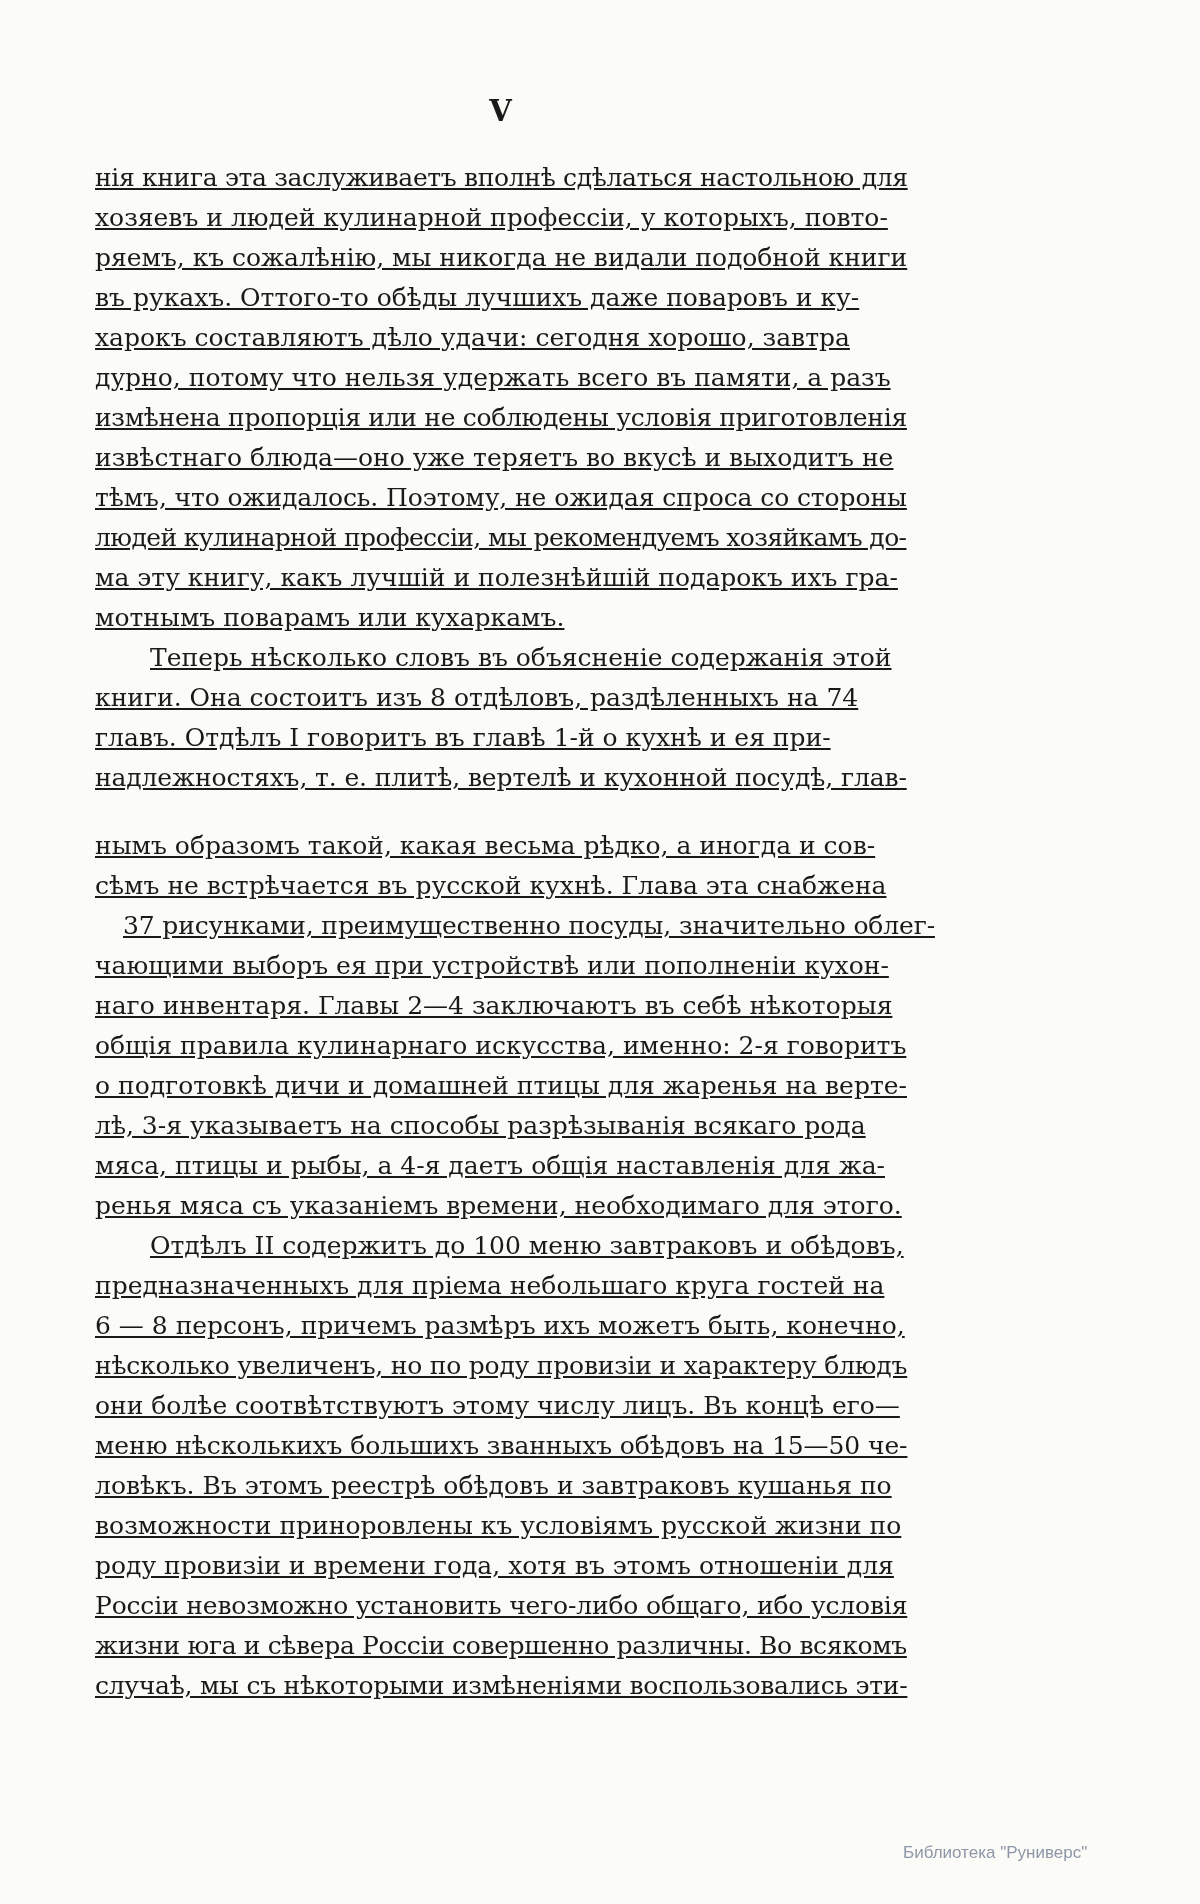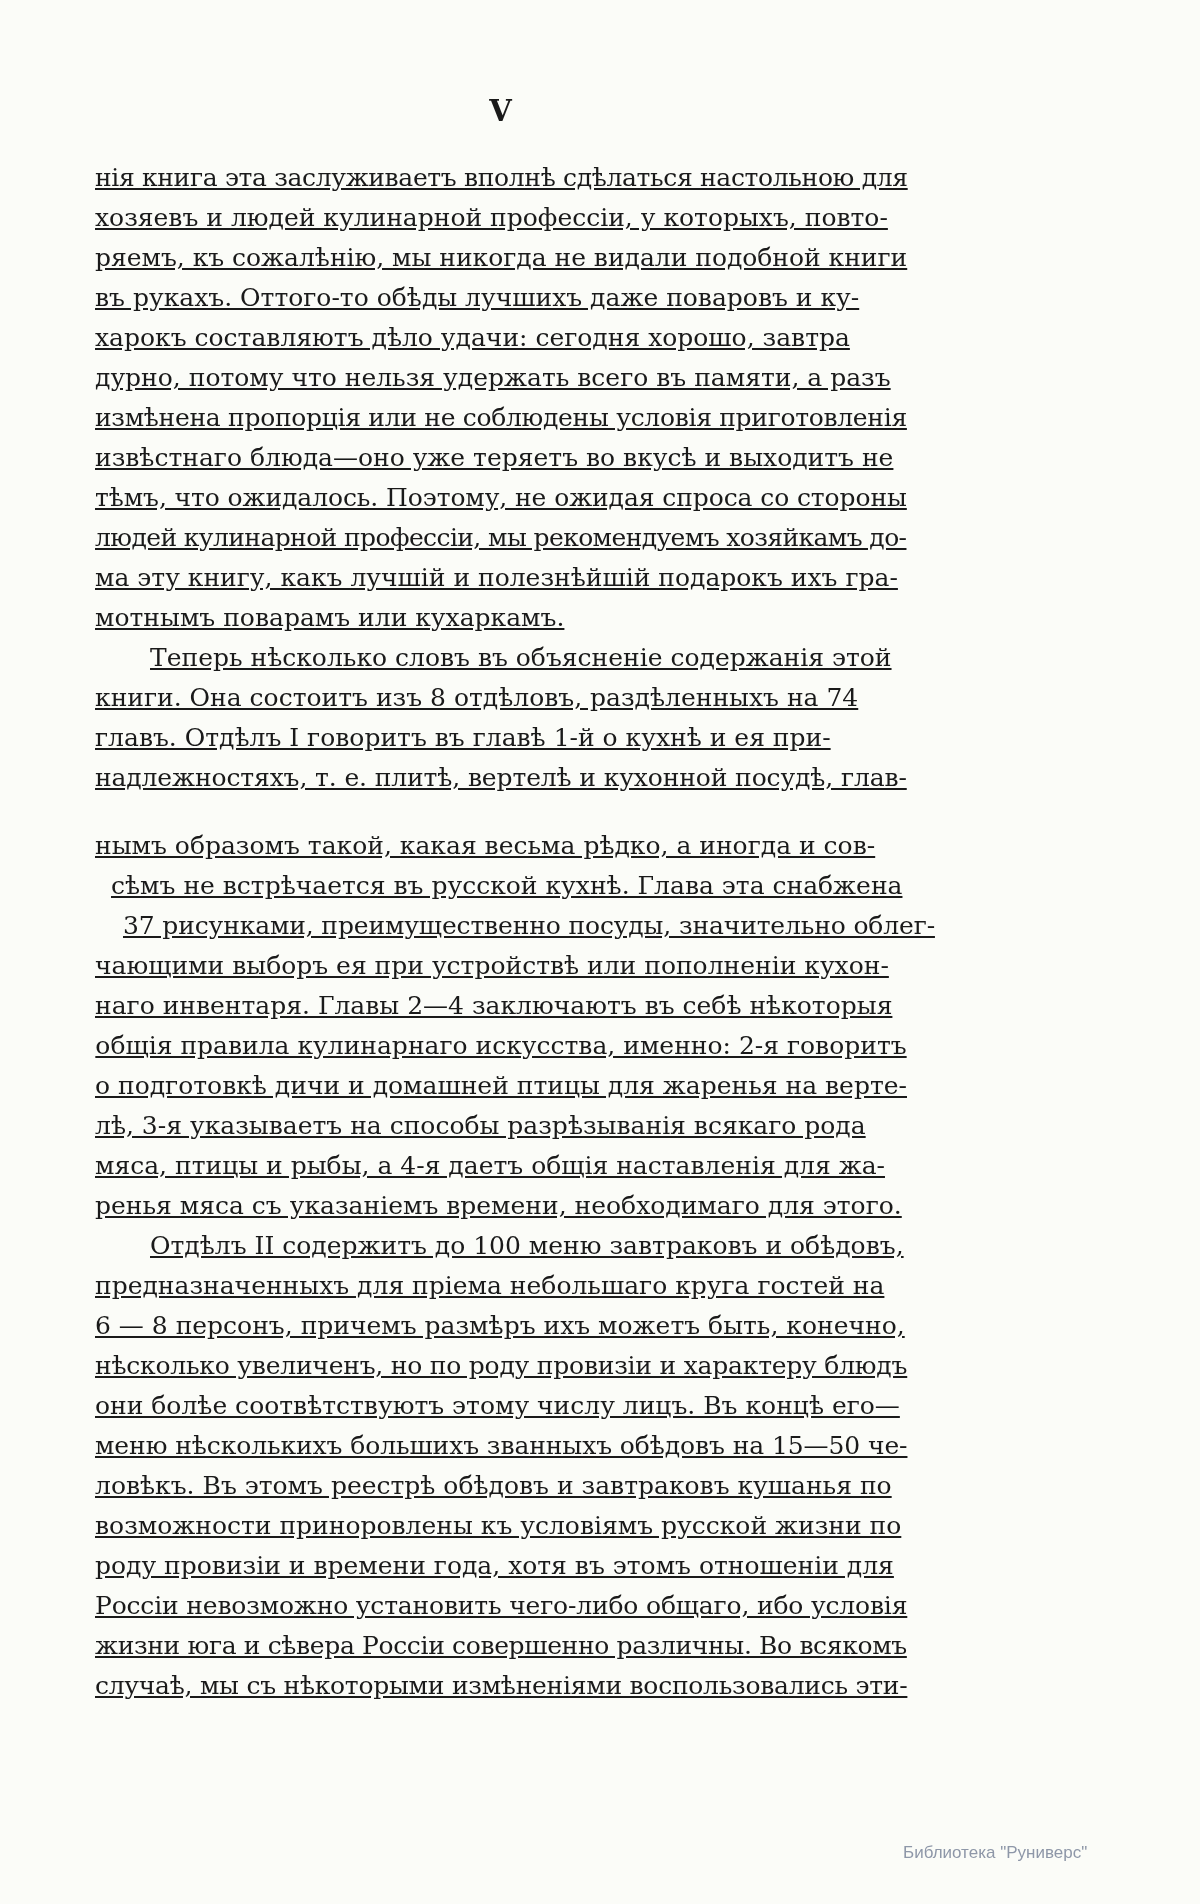--- a/index.html
+++ b/index.html
@@ -78,25 +78,25 @@
         <div class="line" style="letter-spacing: -0.6px;">людей кулинарной профессіи, мы рекомендуемъ хозяйкамъ до-</div>
         <div class="line" style="word-spacing: 0px;">ма эту книгу, какъ лучшій и полезнѣйшій подарокъ ихъ гра-</div>
         <div class="line no-justify">мотнымъ поварамъ или кухаркамъ.</div>
       </div>
       <div class="paragraph indented">
         <div class="line" style="word-spacing: 0px;">Теперь нѣсколько словъ въ объясненіе содержанія этой</div>
         <div class="line" style="word-spacing: 0px;">книги. Она состоитъ изъ 8 отдѣловъ, раздѣленныхъ на 74</div>
         <div class="line" style="word-spacing: 0px;">главъ. Отдѣлъ I говоритъ въ главѣ 1-й о кухнѣ и ея при-</div>
         <div class="line" style="letter-spacing: -0.12px;">надлежностяхъ, т. е. плитѣ, вертелѣ и кухонной посудѣ, глав-</div>
         <div class="line" style="word-spacing: 0px; margin-top: 28px;">нымъ образомъ такой, какая весьма рѣдко, а иногда и сов-</div>
-        <div class="line" style="word-spacing: 0px; margin-left: 16px;">сѣмъ не встрѣчается въ русской кухнѣ. Глава эта снабжена</div>
+        <div class="line" style="word-spacing: 0px;">сѣмъ не встрѣчается въ русской кухнѣ. Глава эта снабжена</div>
         <div class="line" style="letter-spacing: -0.14px; margin-left: 28px;">37 рисунками, преимущественно посуды, значительно облег-</div>
         <div class="line" style="word-spacing: 0px;">чающими выборъ ея при устройствѣ или пополненіи кухон-</div>
         <div class="line" style="word-spacing: 0px;">наго инвентаря. Главы 2—4 заключаютъ въ себѣ нѣкоторыя</div>
-        <div class="line" style="word-spacing: 0px; text-align: center;">общія правила кулинарнаго искусства, именно: 2-я говоритъ</div>
+        <div class="line" style="word-spacing: 0px;">общія правила кулинарнаго искусства, именно: 2-я говоритъ</div>
         <div class="line" style="word-spacing: 0px;">о подготовкѣ дичи и домашней птицы для жаренья на верте-</div>
         <div class="line" style="word-spacing: 0px;">лѣ, 3-я указываетъ на способы разрѣзыванія всякаго рода</div>
         <div class="line" style="word-spacing: 0px;">мяса, птицы и рыбы, а 4-я даетъ общія наставленія для жа-</div>
         <div class="line no-justify">ренья мяса съ указаніемъ времени, необходимаго для этого.</div>
       </div>
       <div class="paragraph indented">
         <div class="line" style="word-spacing: 0px;">Отдѣлъ II содержитъ до 100 меню  завтраковъ и обѣдовъ,</div>
         <div class="line" style="word-spacing: 0px;">предназначенныхъ для пріема небольшаго круга гостей на</div>
         <div class="line" style="word-spacing: 0px;">6 — 8 персонъ, причемъ размѣръ ихъ можетъ быть, конечно,</div>
         <div class="line" style="letter-spacing: -0.22px;">нѣсколько увеличенъ, но по роду провизіи и характеру блюдъ</div>

